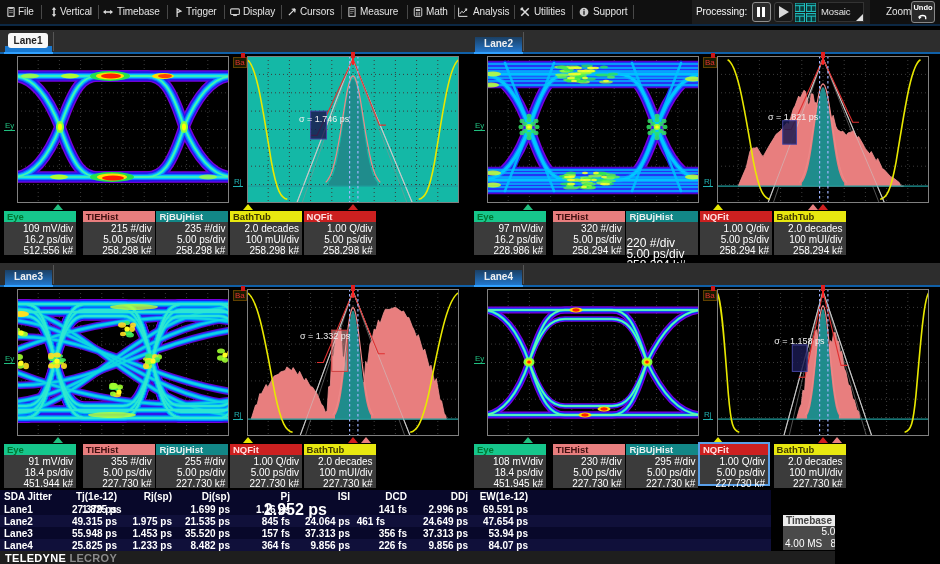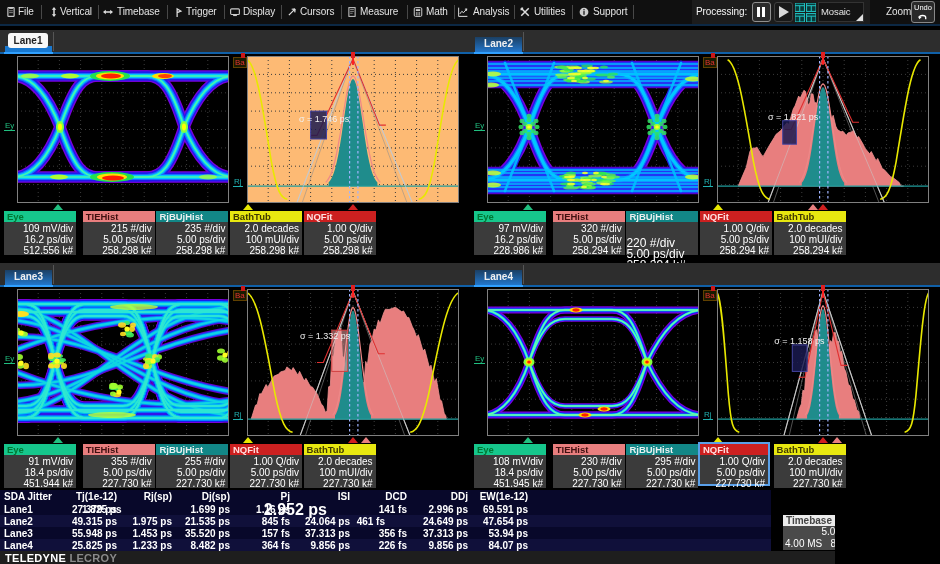--- a/index.html
+++ b/index.html
@@ -93,21 +93,21 @@
     <line x1="4.5" y1="12.5" x2="4.5" y2="18" stroke="#20c0c0"></line>
     <rect x="11" y="10" width="9" height="8" fill="#0a3a3a" stroke="#20c0c0" stroke-width="1"></rect>
     <line x1="11" y1="12.5" x2="20" y2="12.5" stroke="#20c0c0"></line>
     <line x1="15.5" y1="12.5" x2="15.5" y2="18" stroke="#20c0c0"></line>
   </svg>
 <div style="position:absolute;left:818px;top:2px;width:46px;height:20px;background:#141414;border:1px solid #333"></div>
 <div class="mt" style="left:821px;font-size:9.5px">Mosaic</div>
 <div style="position:absolute;left:856px;top:14px;width:0;height:0;border-left:7px solid transparent;border-bottom:7px solid #e0e0e0"></div>
 <div class="mt" style="left:886px;font-size:10px">Zoom</div>
 <div style="position:absolute;left:911px;top:1px;width:24px;height:22px;background:#2a2a2a;border:1px solid #888;border-radius:3px;text-align:center">
-    <div style="font-size:7.5px;color:#fff;line-height:8px;font-weight:normal;margin-top:2px">Undo</div>
+    <div style="font-size:7.5px;color:#fff;line-height:8px;font-weight:bold;margin-top:2px">Undo</div>
     <svg style="display:block;margin:1px auto 0" width="12" height="9" viewBox="0 0 12 10">
       <path d="M2 5 C2 2 9 2 9 5 L9 7" fill="none" stroke="#fff" stroke-width="1.5"></path>
       <path d="M0.5 4 L2 7 L4.5 4.5 Z" fill="#fff"></path>
     </svg>
   </div>
 <div style="position:absolute;left:0px;top:30px;width:470px;height:21.5px;background:#2d2d2d"></div>
 <div style="position:absolute;left:5px;top:46px;width:47px;height:6px;background:#1878d0"></div>
 <div style="position:absolute;left:8px;top:33px;width:40px;height:15px;background:#f8f8f8;border-radius:3px;color:#222;font-size:10px;font-weight:bold;text-align:center;line-height:15px">Lane1</div>
 <div style="position:absolute;left:53px;top:32px;width:1px;height:19px;background:#555"></div>
 <div style="position:absolute;left:0px;top:51.5px;width:470px;height:2.5px;background:#1060a8"></div>
@@ -184,21 +184,21 @@
       <ellipse cx="13" cy="20" rx="9" ry="2.6" fill="#b0ff30" fill-opacity=".8"></ellipse>
       <ellipse cx="42" cy="121" rx="9" ry="2.6" fill="#b0ff30"></ellipse>
       <ellipse cx="191" cy="121" rx="9" ry="2.4" fill="#b0ff30" fill-opacity=".7"></ellipse>
       <ellipse cx="43" cy="71" rx="4" ry="6" fill="#80ff40"></ellipse>
       <ellipse cx="43" cy="71" rx="2" ry="3.4" fill="#ffff00"></ellipse>
       <ellipse cx="167" cy="71" rx="4" ry="6" fill="#80ff40"></ellipse>
       <ellipse cx="167" cy="71" rx="2" ry="3.4" fill="#ffff00"></ellipse>
       <rect x="0.5" y="0.5" width="211" height="146" fill="none" stroke="#808080" stroke-width="1"></rect>
     </svg>
   </div>
-<div style="position:absolute;left:247px;top:56px;width:212px;height:147px;background:#fdba74">
+<div style="position:absolute;left:247px;top:56px;width:212px;height:147px;background:#14b8a6">
     <svg width="212" height="147" viewBox="0 0 212 147" style="position:absolute;left:0;top:0">
       <g stroke="#3c3c3c" stroke-width="1" stroke-dasharray="1,3">
         <line x1="21.2" y1="0" x2="21.2" y2="147"></line>
         <line x1="42.4" y1="0" x2="42.4" y2="147"></line>
         <line x1="63.6" y1="0" x2="63.6" y2="147"></line>
         <line x1="84.8" y1="0" x2="84.8" y2="147"></line>
         <line x1="106.0" y1="0" x2="106.0" y2="147"></line>
         <line x1="127.2" y1="0" x2="127.2" y2="147"></line>
         <line x1="148.4" y1="0" x2="148.4" y2="147"></line>
         <line x1="169.6" y1="0" x2="169.6" y2="147"></line>

